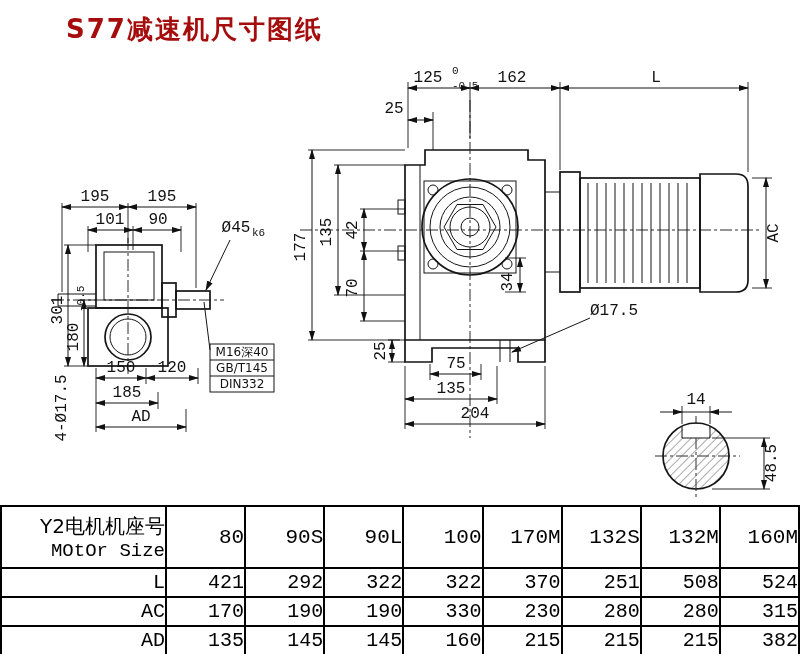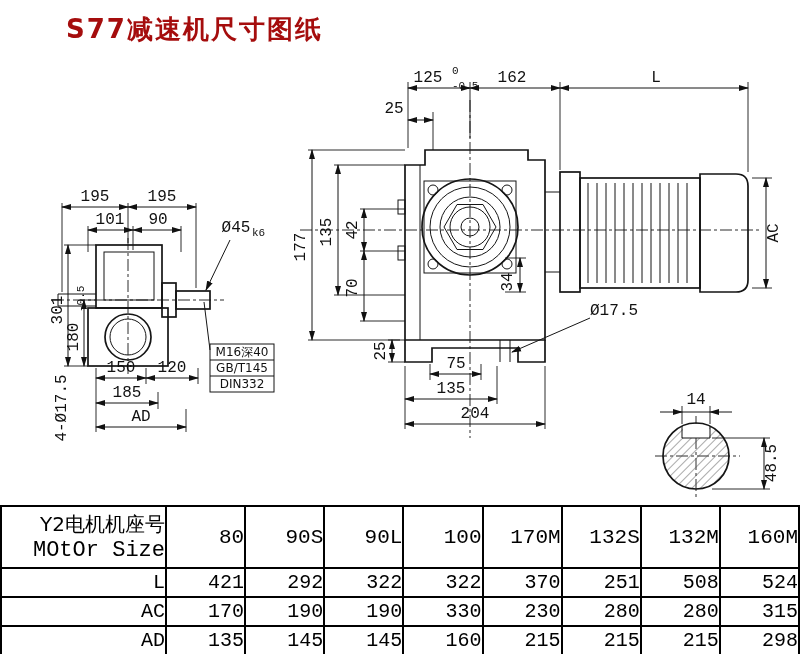--- a/index.html
+++ b/index.html
@@ -17,21 +17,21 @@
   .ext{stroke:#151515;stroke-width:0.9;}
   .cl{stroke:#151515;stroke-width:0.9;stroke-dasharray:12 3 3 3;fill:none;}
   text{fill:#111;}
   .d{font:16px "Liberation Mono",monospace;text-anchor:middle;}
   .s{font:11px "Liberation Mono",monospace;}
   .n{font:12px "DejaVu Sans",sans-serif;text-anchor:middle;}
   .tbl{position:absolute;top:505px;left:0;width:800px;height:149px;
        border-collapse:collapse;table-layout:fixed;font-family:"Liberation Mono",monospace;}
   .tbl td{border:2px solid #000;text-align:right;vertical-align:middle;padding:0;}
   .hl1{font-size:20px;font-family:"DejaVu Sans",sans-serif;}
-  .hl2{font-size:22px;}
+  .hl2{font-size:19px;}
   .num{font-size:21px;}
   .val{font-size:20px;}
 </style>
 </head>
 <body>
 
 <div class="page">
 
   <div class="title">S77减速机尺寸图纸</div>
 
@@ -302,17 +302,17 @@
     </tr>
     <tr style="height:29px" class="val">
       <td>AD</td>
       <td>135</td>
       <td>145</td>
       <td>145</td>
       <td>160</td>
       <td>215</td>
       <td>215</td>
       <td>215</td>
-      <td>298</td>
+      <td>382</td>
     </tr>
   </tbody>
     </table>
 </div>
 
 </body></html>

